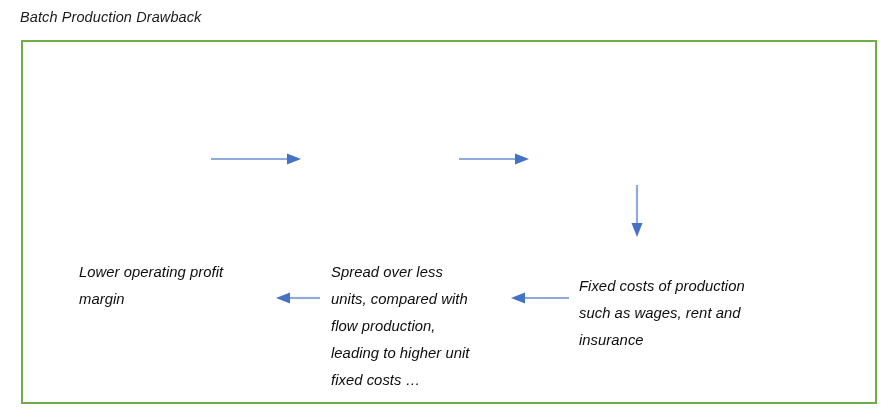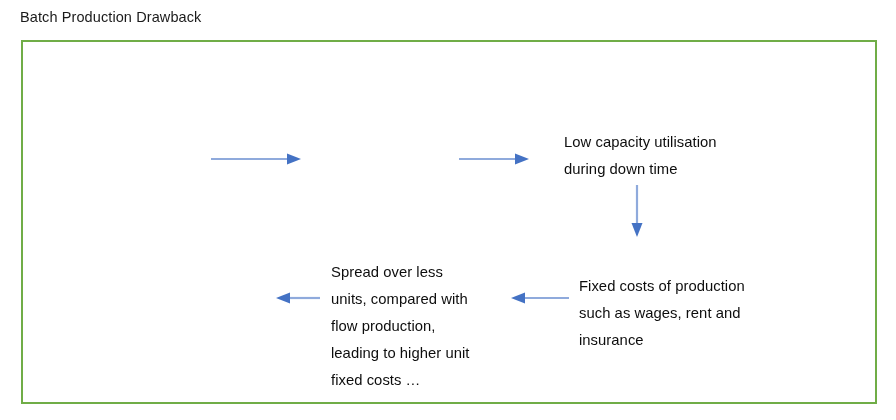--- a/index.html
+++ b/index.html
@@ -13,20 +13,21 @@
     font-family: "Liberation Sans", sans-serif;
     color: #000000;
     overflow: hidden;
     position: relative;
   }
 
   #page-root {
     position: relative;
     width: 868px;
     height: 420px;
+    font-style: italic;
   }
 
   .diagram-title {
     position: absolute;
     left: 20px;
     top: 8px;
     font-size: 14.5px;
     line-height: 18px;
     color: #1a1a1a;
     white-space: nowrap;
@@ -77,33 +78,33 @@
 <body>
 
 <div id="page-root">
 
   <div class="diagram-title">Batch Production Drawback</div>
 
   <div class="diagram-frame">
 
 
 
-    <div class="node node-lowcapacity">Low capacity utilisation
-during down time</div>
 
     <div class="node node-spread">Spread over less
 units, compared with
 flow production,
 leading to higher unit
 fixed costs …</div>
 
     <div class="node node-fixedcosts">Fixed costs of production
 such as wages, rent and
 insurance</div>
 
+    <div class="node node-lowermargin">Lower operating profit
+margin</div>
 
     <div class="arrow arrow-a1">
       <svg width="92" height="14" viewBox="0 0 92 14">
         <line x1="0" y1="7" x2="78" y2="7" stroke="#8FAADC" stroke-width="2.2"></line>
         <polygon points="76,1.5 90,7 76,12.5" fill="#4472C4"></polygon>
       </svg>
     </div>
 
     <div class="arrow arrow-a2">
       <svg width="72" height="14" viewBox="0 0 72 14">

